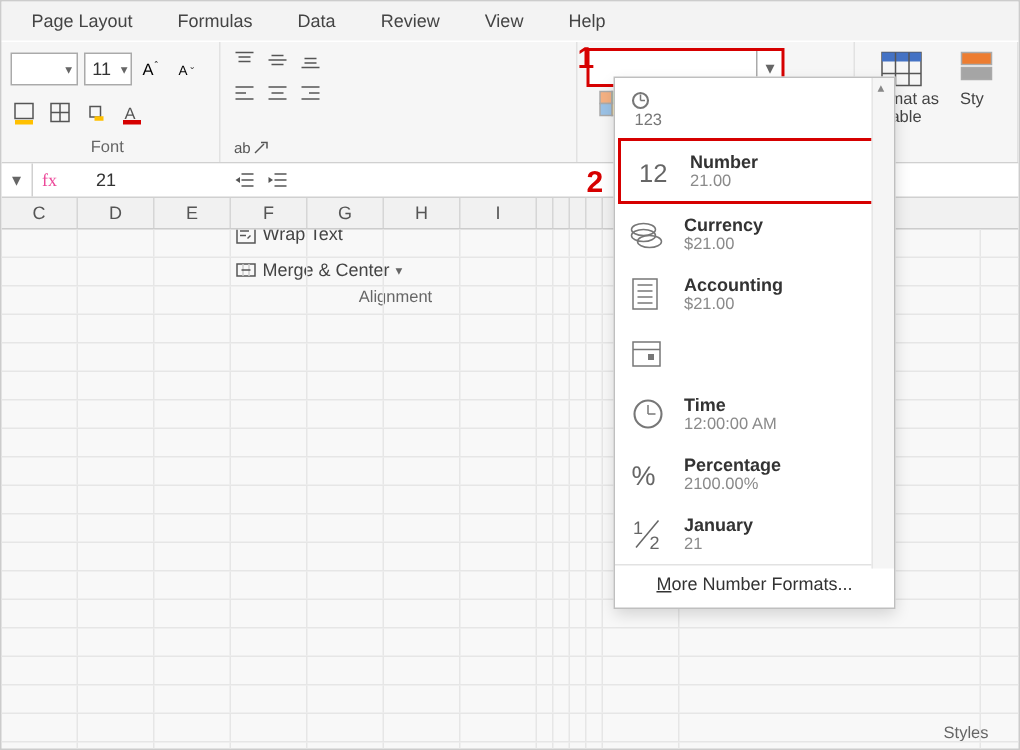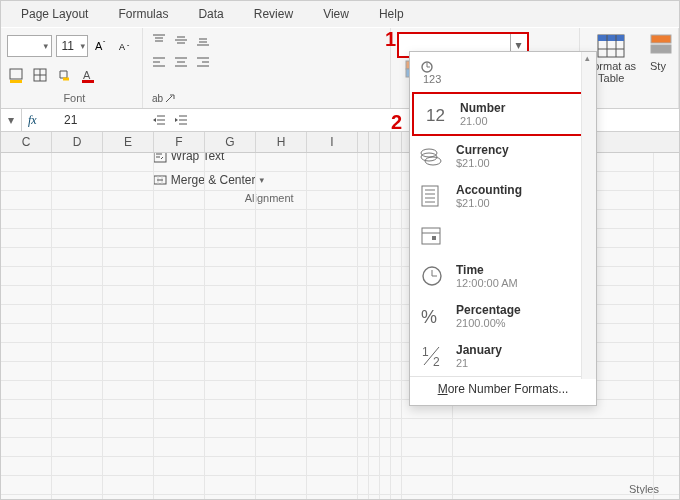--- a/index.html
+++ b/index.html
@@ -5,21 +5,21 @@
 html, body { margin:0; padding:0; font-family: "Segoe UI", Arial, sans-serif; font-size:12px; color:#333; background:#fff; }
 #app { width:680px; height:500px; border:1px solid #ccc; box-sizing:border-box; position:relative; overflow:hidden; background:#f8f8f8; }
 
 
 .tabs { height:26px; display:flex; align-items:center; padding-left:20px; gap:30px; background:#f3f3f3; border-bottom:1px solid #fff; }
 .tabs span { color:#444; cursor:pointer;text-align:right; }
 
 
 .ribbon { height:80px; border-bottom:1px solid #d0d0d0; background:#f6f6f6; display:flex; }
 
-.group { border-right:1px solid #e2e2e2; padding:2px 0 0 6px; display:flex; flex-direction:column; }
+.group { border-right:1px solid #e2e2e2; padding:2px 10px 0 6px; display:flex; flex-direction:column; }
 .group-body { flex:1; display:flex; flex-direction:column; justify-content:space-around; }
 .group-label { font-size:11px; text-align:center; color:#666; padding:2px 0 4px 0;}
 
 
 .font-row1, .font-row2 { display:flex; align-items:center; gap:4px; }
 .font-dd { width:40px; height:20px; border:1px solid #aaa; background:#fff; display:flex; align-items:center; justify-content:flex-end; padding-right:3px; }
 .font-dd::after { content:"▾"; font-size:9px; color:#666;}
 .size-dd { width:30px; height:20px; border:1px solid #aaa; background:#fff; display:flex; align-items:center; justify-content:center; }
 .size-dd span { flex:1; text-align:center;}
 .size-dd::after { content:"▾"; font-size:9px; color:#666; padding:0 2px;}
@@ -42,21 +42,21 @@
 .table-ico { width:28px; height:24px; }
 
 
 .num-dd { position:absolute; top:4px; left:6px; width:128px; height:22px; background:#fff; border:2px solid #d60000; display:flex; }
 .num-dd-val { flex:1; }
 .num-dd-arrow { width:16px; border-left:1px solid #aaa; display:flex; align-items:center; justify-content:center; color:#666; }
 
 
 .formula-bar { height:22px; border-bottom:1px solid #d0d0d0; background:#fff; display:flex; align-items:center; }
 .fb-dd { width:20px; border-right:1px solid #d0d0d0; height:100%; display:flex; align-items:center; justify-content:center; color:#666;}
-.fb-fx { width:30px; font-style:italic; font-family:"Times New Roman",serif; font-size:12px; padding-left:6px; color:#0c4a6e; }
+.fb-fx { width:30px; font-family:"Times New Roman",serif; font-size:12px; padding-left:6px; color:#ec4899; }
 .fb-val { padding-left:6px; }
 
 
 .sheet { position:relative; }
 .colhdrs { display:flex; height:20px; background:#f1f1f1; border-bottom:1px solid #ccc;}
 .colhdr { border-right:1px solid #d6d6d6; text-align:center; line-height:20px; color:#555; }
 .cells { }
 .cellrow { display:flex; height:18px; border-bottom:1px solid #e6e6e6;}
 .cell { border-right:1px solid #e6e6e6; height:100%; }
 

